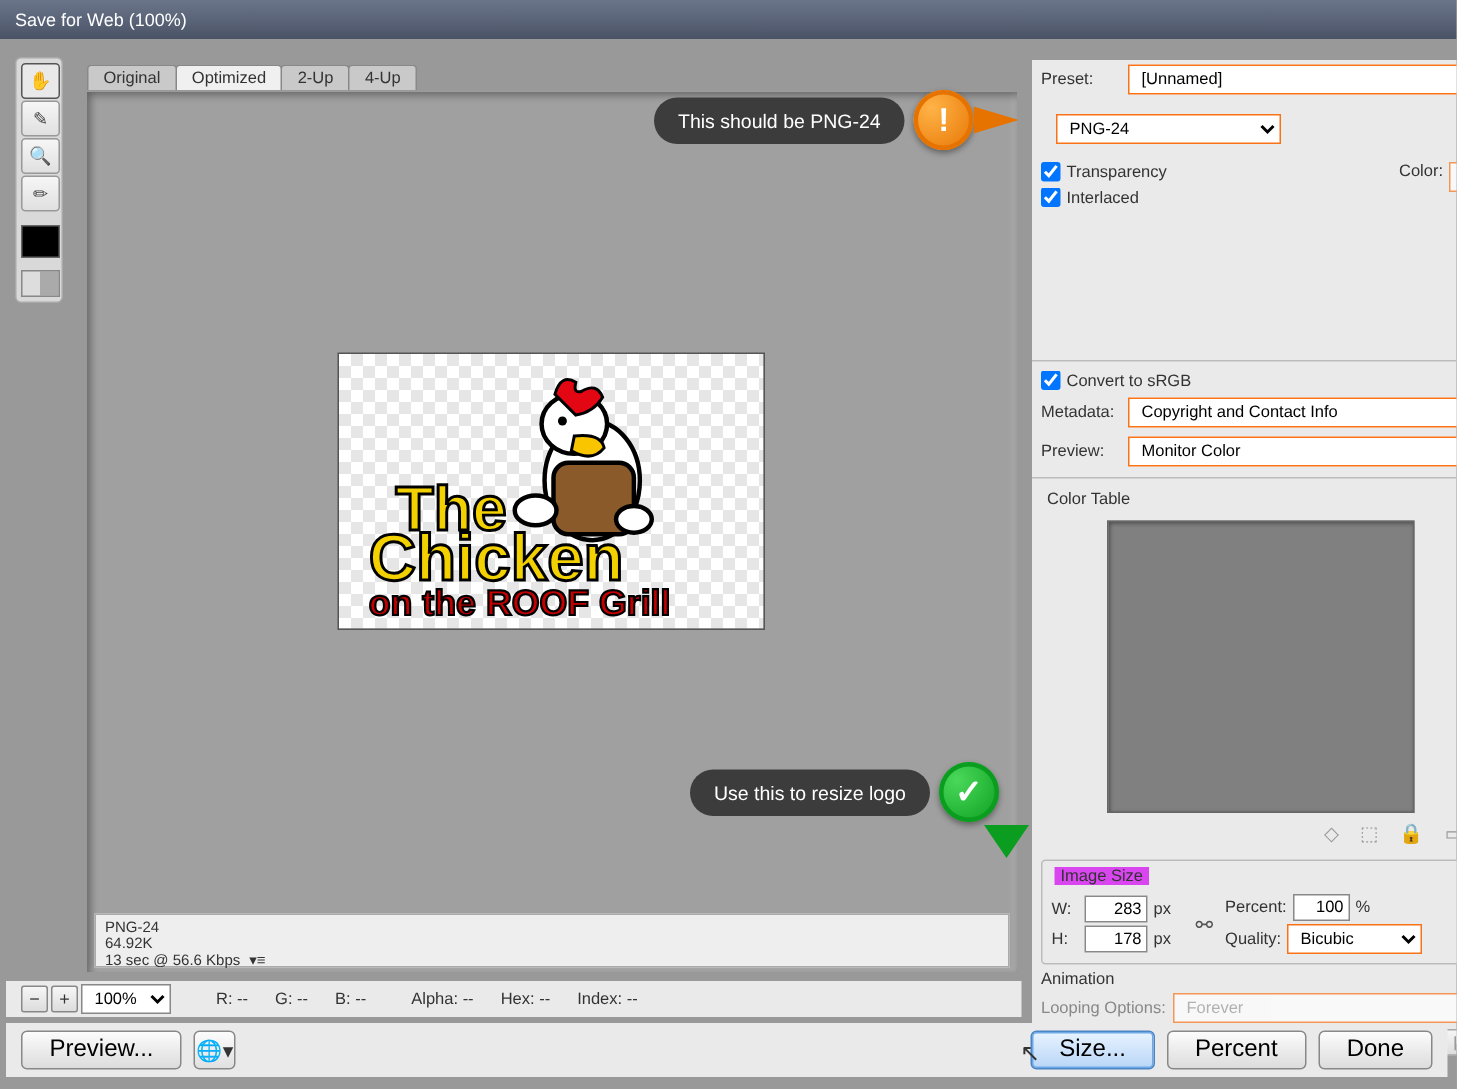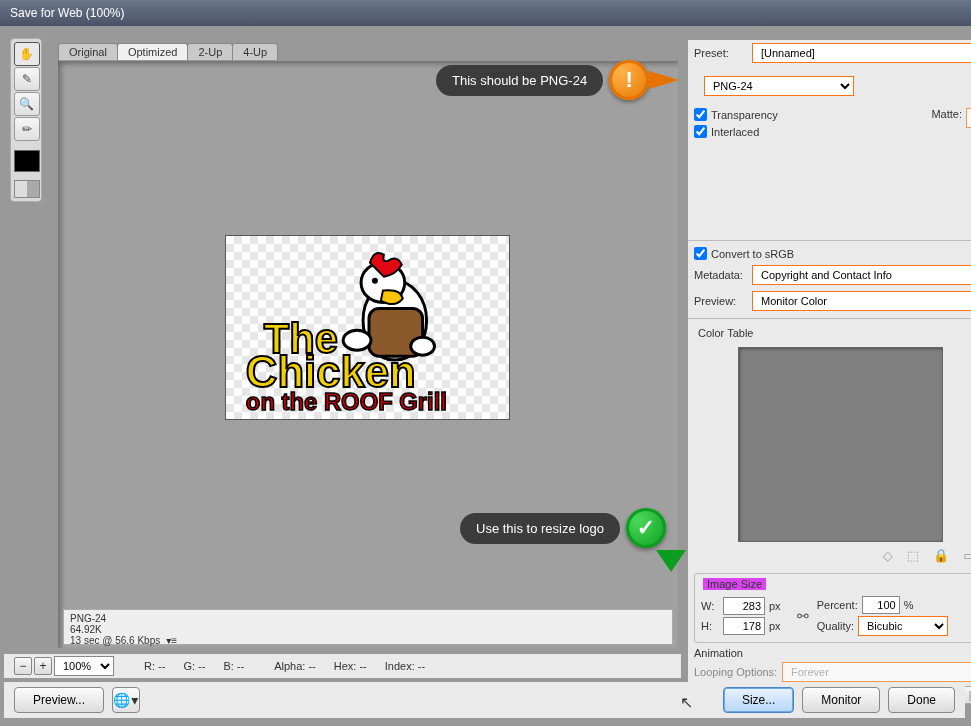--- a/index.html
+++ b/index.html
@@ -141,21 +141,21 @@
   }
   .zoom-sel { width:60px;height:20px;font-size:11px;border:1px solid #888;background:#fff;padding:1px 4px; }
   .readout { margin-left:20px; display:flex; gap:18px; }
   .readout span { color:#333; }
   .btn-row {
     position:absolute; left:4px; bottom:8px; right:6px; height:36px;
     display:flex; align-items:center; padding:0 10px; gap:8px;
     background:#eaeaea;
   }
   .btn {
-    height:26px; padding:0 18px; font-size:12px;
+    height:26px; padding:0 18px; font-size:16px;
     border:1px solid #888; border-radius:4px;
     background:linear-gradient(#fcfcfc,#dcdcdc); cursor:pointer;
   }
   .btn.primary {
     background:linear-gradient(#e8f3ff,#b8d6f7);
     border-color:#4b85c5;
     box-shadow:0 0 0 1px #6fa8e6 inset;
   }
   .color-btn { width:28px; height:26px; border:1px solid #888; border-radius:4px;
     background:linear-gradient(#fcfcfc,#e0e0e0); display:flex;align-items:center;justify-content:center;font-size:14px;cursor:pointer;}
@@ -256,21 +256,21 @@
       <label class="rp-check">
           <input type="checkbox" checked="" style="">
           <span>Transparency</span>
         </label>
       <label class="rp-check">
           <input type="checkbox" checked="" style="">
           <span>Interlaced</span>
         </label>
     </div>
     <div style="display:flex;align-items:flex-start;gap:4px;padding:2px 8px;">
-      <span>Matte:</span>
+      <span>Color:</span>
       <select class="rp-select" style="width:46px;flex:none;color:#999;" disabled=""><option>--</option></select>
     </div>
   </div>
   <div style="height:96px"></div>
   <div class="rp-sep"></div>
   <label class="rp-check">
       <input type="checkbox" checked="" style="">
       <span>Convert to sRGB</span>
     </label>
   <div class="rp-row">
@@ -360,16 +360,16 @@
     <span>Hex: --</span>
     <span>Index: --</span>
   </div>
 </div>
 
 <div class="btn-row">
   <button class="btn">Preview...</button>
   <div class="color-btn"><span>🌐</span>▾</div>
   <div class="spacer"></div>
   <button class="btn primary">Size...</button>
-  <button class="btn">Monitor</button>
+  <button class="btn">Percent</button>
   <button class="btn">Done</button>
 </div>
 <div class="cursor-img">↖</div>
 
 </body></html>

